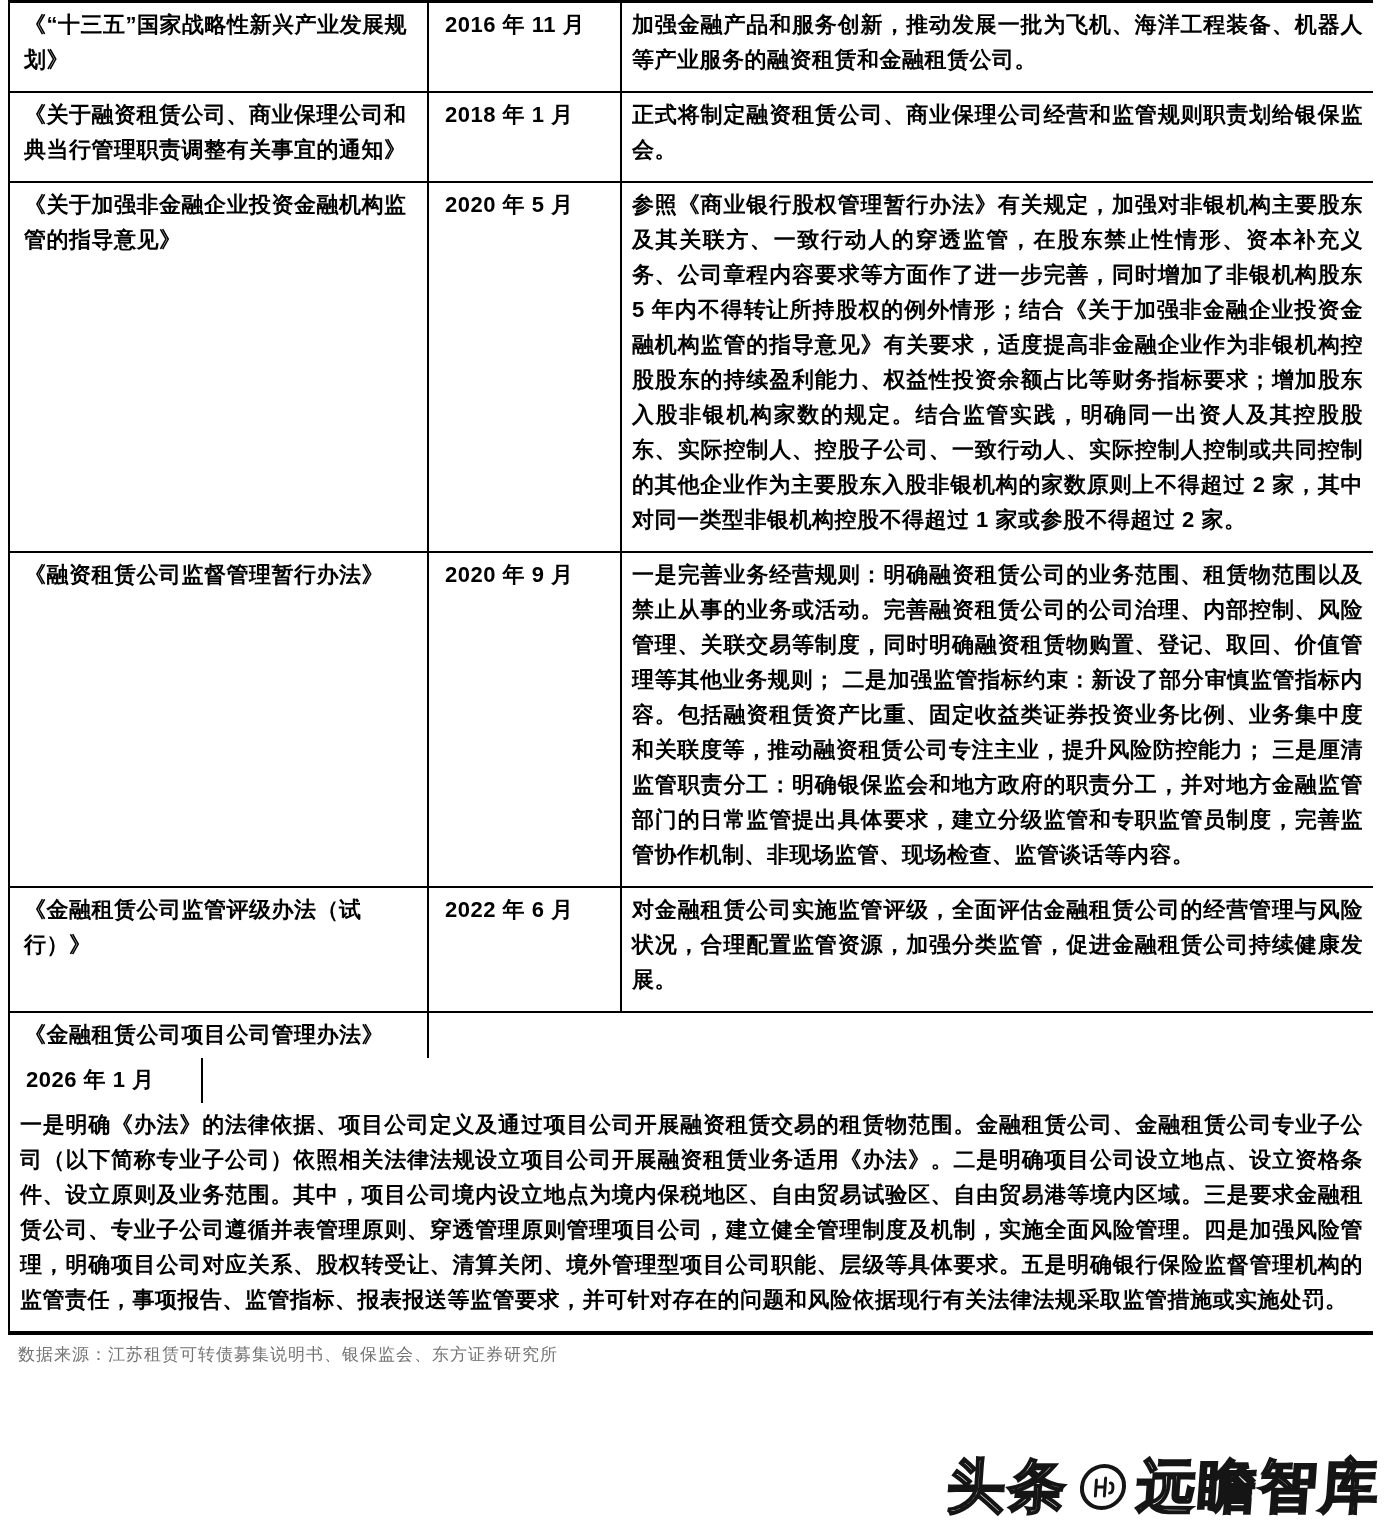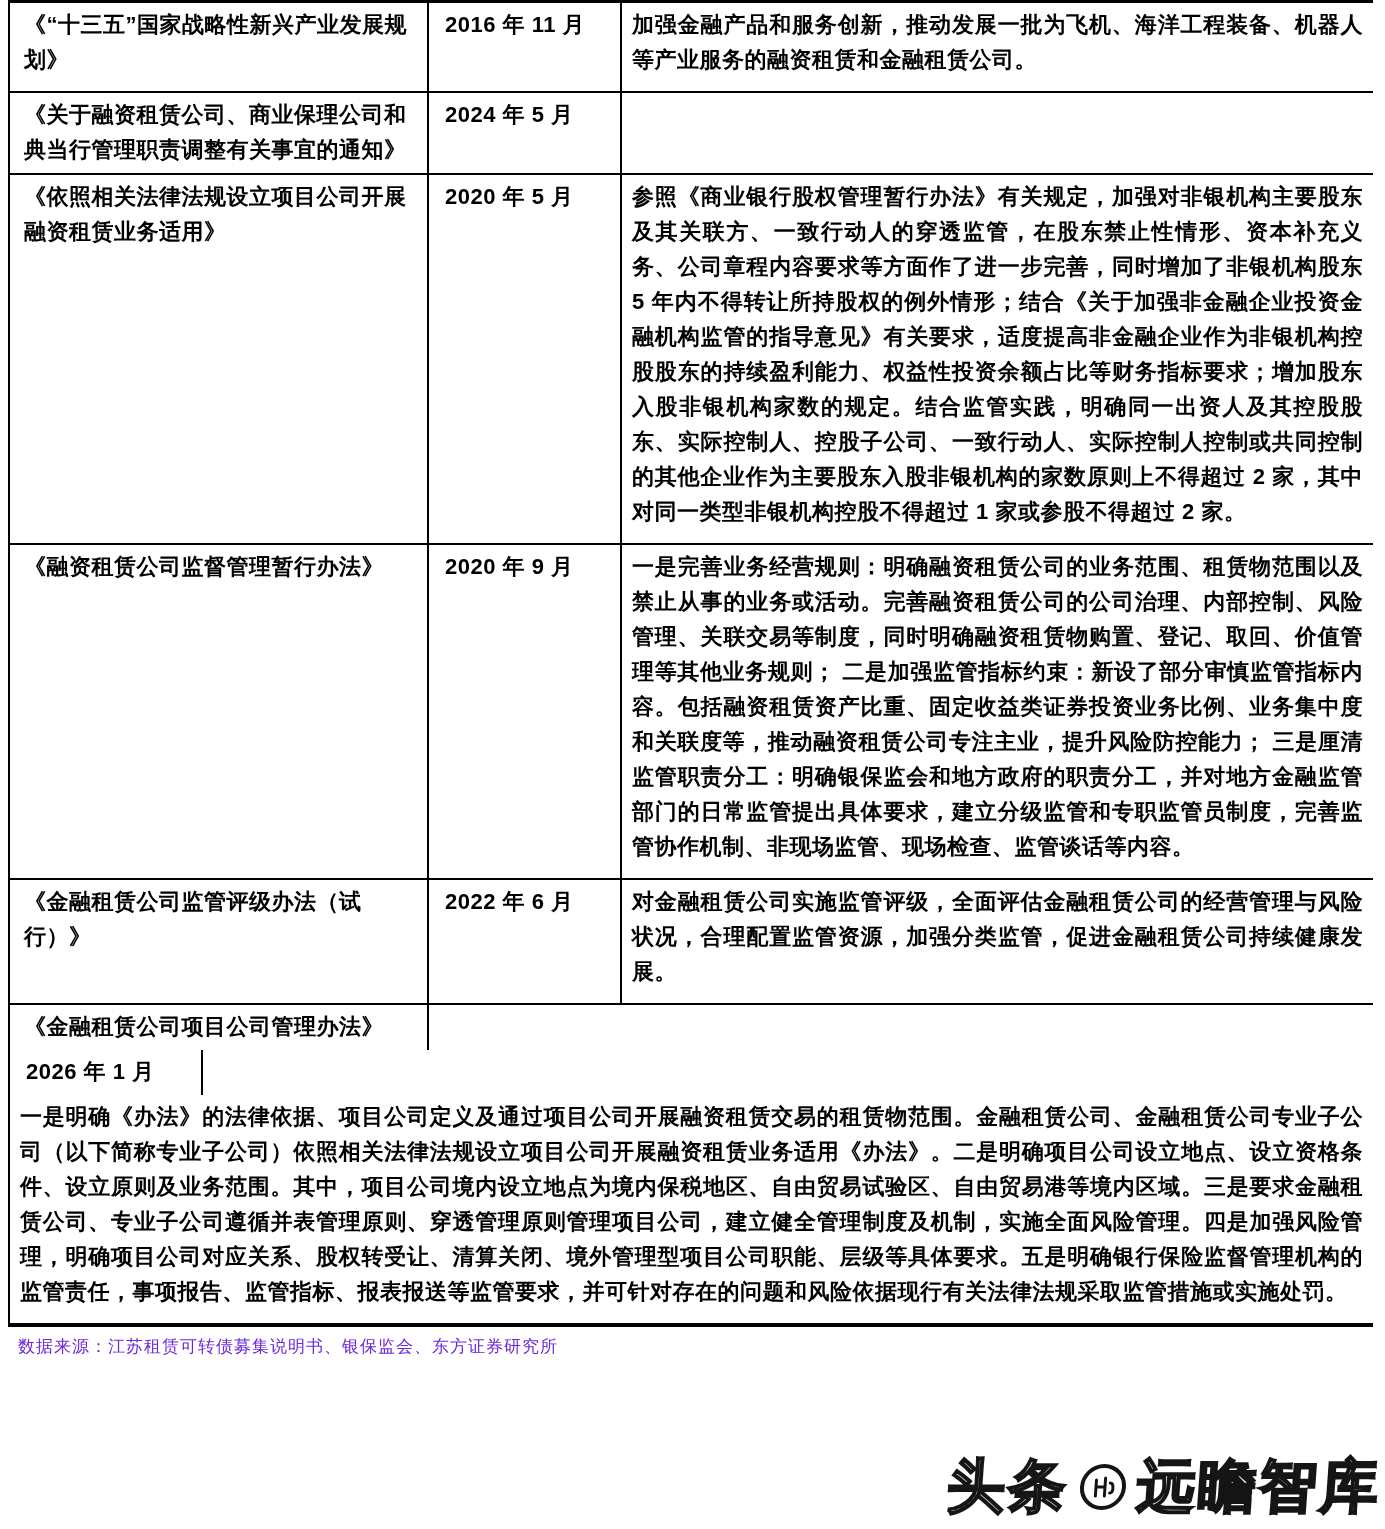--- a/index.html
+++ b/index.html
@@ -22,21 +22,21 @@
     box-sizing:border-box;
     font-size:22px;line-height:35px;font-weight:600;
     letter-spacing:0.5px;
   }
   .c1{width:419px;border-right:2px solid #000;padding:4px 12px 6px 14px;}
   .c2{width:193px;border-right:2px solid #000;padding:4px 1px 6px 16px;white-space:nowrap;}
   .c3{flex:1;padding:4px 10px 14px 10px;text-align:justify;text-justify:inter-ideograph;}
   .source{
     margin:9px 0 0 18px;
     font-size:17px;line-height:22px;font-weight:500;
-    color:#6d28d9;letter-spacing:1px;
+    color:#737373;letter-spacing:1px;
   }
   .watermark{
     position:absolute;top:1448px;right:4px;
     display:flex;align-items:center;gap:8px;
     font-size:58px;font-weight:bold;letter-spacing:3px;
     color:#ffffff;
     -webkit-text-stroke:2.2px #151515;
     transform:skewX(-4deg);
     white-space:nowrap;
   }
@@ -59,27 +59,30 @@
       <div class="cell c3">
         <span>加强金融产品和服务创新，推动发展一批为飞机、海洋工程装备、机器人等产业服务的融资租赁和金融租赁公司。</span>
       </div>
     </div>
 
     <div class="row">
       <div class="cell c1">
         <span>《关于融资租赁公司、商业保理公司和典当行管理职责调整有关事宜的通知》</span>
       </div>
       <div class="cell c2">
-        <span>2024 年 5 月</span>
+        <span>2018 年 1 月</span>
+      </div>
+      <div class="cell c3">
+        <span>正式将制定融资租赁公司、商业保理公司经营和监管规则职责划给银保监会。</span>
       </div>
     </div>
 
     <div class="row">
       <div class="cell c1">
-        <span>《依照相关法律法规设立项目公司开展融资租赁业务适用》</span>
+        <span>《关于加强非金融企业投资金融机构监管的指导意见》</span>
       </div>
       <div class="cell c2">
         <span>2020 年 5 月</span>
       </div>
       <div class="cell c3">
         <span>参照《商业银行股权管理暂行办法》有关规定，加强对非银机构主要股东及其关联方、一致行动人的穿透监管，在股东禁止性情形、资本补充义务、公司章程内容要求等方面作了进一步完善，同时增加了非银机构股东 5 年内不得转让所持股权的例外情形；结合《关于加强非金融企业投资金融机构监管的指导意见》有关要求，适度提高非金融企业作为非银机构控股股东的持续盈利能力、权益性投资余额占比等财务指标要求；增加股东入股非银机构家数的规定。结合监管实践，明确同一出资人及其控股股东、实际控制人、控股子公司、一致行动人、实际控制人控制或共同控制的其他企业作为主要股东入股非银机构的家数原则上不得超过 2 家，其中对同一类型非银机构控股不得超过 1 家或参股不得超过 2 家。</span>
       </div>
     </div>
 
     <div class="row">

